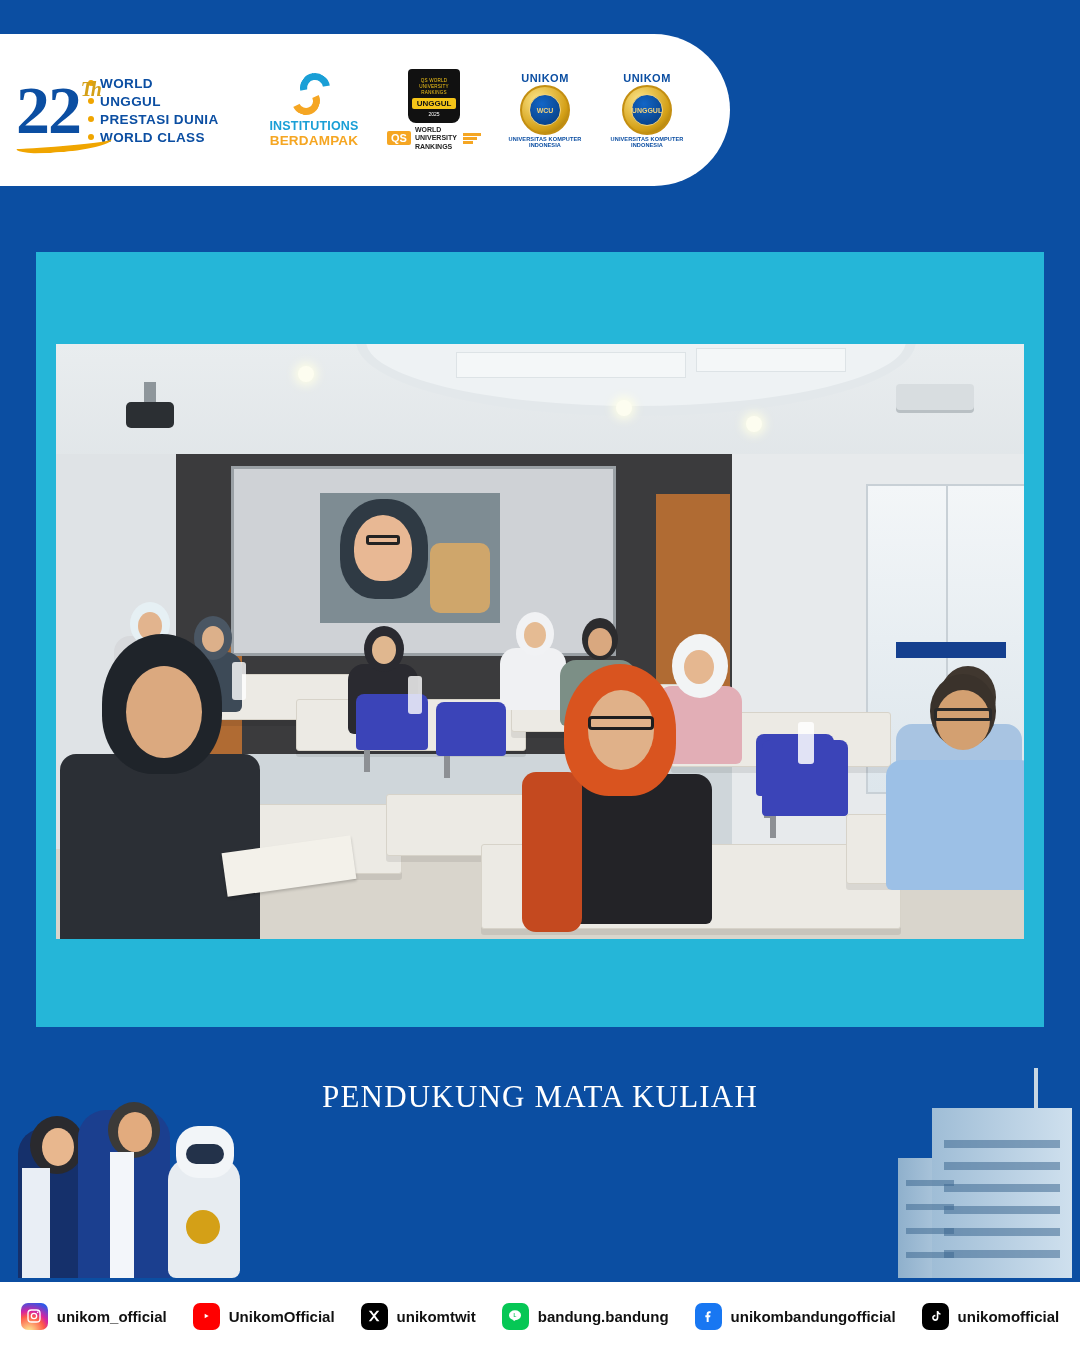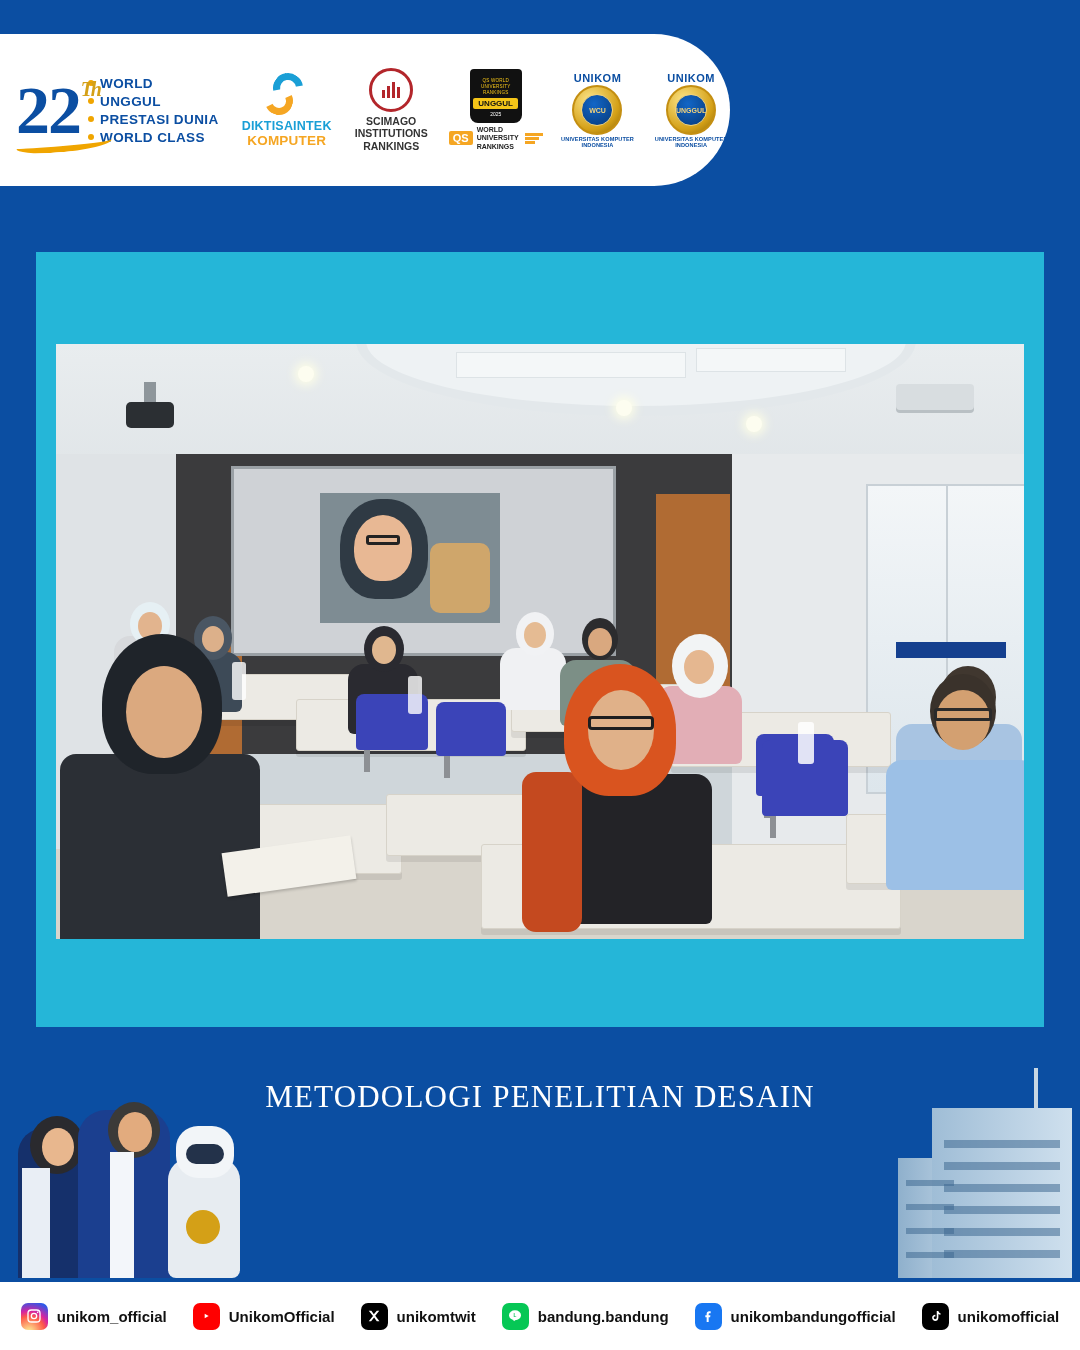--- a/index.html
+++ b/index.html
@@ -240,37 +240,24 @@
         <span>PRESTASI DUNIA</span>
         <span>WORLD CLASS</span>
       </div>
     </div>
 
     <div class="logo-item diktis">
       <div class="mark">
         <span class="c1"></span>
           <span class="c2"></span>
       </div>
-      <div class="t1">DIKTISAINTEK</div>
-      <div class="t2">KOMPUTER</div>
-    </div>
-
-    <div class="logo-item scimago">
-      <div class="mark">
-        <div class="bars">
-            <i style="height:8px"></i>
-            <i style="height:12px"></i>
-            <i style="height:16px"></i>
-            <i style="height:11px"></i>
-          </div>
-      </div>
-      <div class="t">SCIMAGO</div>
-      <div class="t">INSTITUTIONS</div>
-      <div class="t">RANKINGS</div>
-    </div>
+      <div class="t1">INSTITUTIONS</div>
+      <div class="t2">BERDAMPAK</div>
+    </div>
+
 
     <div class="logo-item qs">
       <div class="shield">
         <div class="top">QS WORLD UNIVERSITY RANKINGS</div>
         <div class="rank">UNGGUL</div>
         <div class="yr">2025</div>
       </div>
       <div class="row">
         <span class="qsbox">QS</span>
         <span class="wur">
@@ -413,21 +400,21 @@
         <div style="position:absolute;left:48px;top:34px;width:58px;height:13px;border:3px solid #2a2a2a;border-radius:3px;"></div>
       </div>
 
       <div style="position:absolute;left:176px;top:318px;width:14px;height:38px;background:rgba(255,255,255,.8);border-radius:3px;"></div>
       <div style="position:absolute;left:352px;top:332px;width:14px;height:38px;background:rgba(255,255,255,.8);border-radius:3px;"></div>
       <div style="position:absolute;left:742px;top:378px;width:16px;height:42px;background:rgba(255,255,255,.85);border-radius:3px;"></div>
     </div>
   </div>
 
   <div class="caption">
-    <div>METODOLOGI PENELITIAN DESAIN</div>
+    <div>PENDUKUNG MATA KULIAH</div>
   </div>
 
   <div class="people-left">
     <div style="position:absolute;left:18px;bottom:0;width:78px;height:150px;background:#15306b;border-radius:26px 26px 0 0;"></div>
     <div style="position:absolute;left:30px;bottom:104px;width:54px;height:58px;background:#2a2a2e;border-radius:50%;"></div>
     <div style="position:absolute;left:42px;bottom:112px;width:32px;height:38px;background:#e8b78e;border-radius:50%;"></div>
     <div style="position:absolute;left:22px;bottom:0;width:28px;height:110px;background:#e9eef5;"></div>
 
     <div style="position:absolute;left:78px;bottom:0;width:92px;height:168px;background:#1b3f8f;border-radius:28px 28px 0 0;"></div>
     <div style="position:absolute;left:108px;bottom:120px;width:52px;height:56px;background:#3b3a38;border-radius:50%;"></div>

